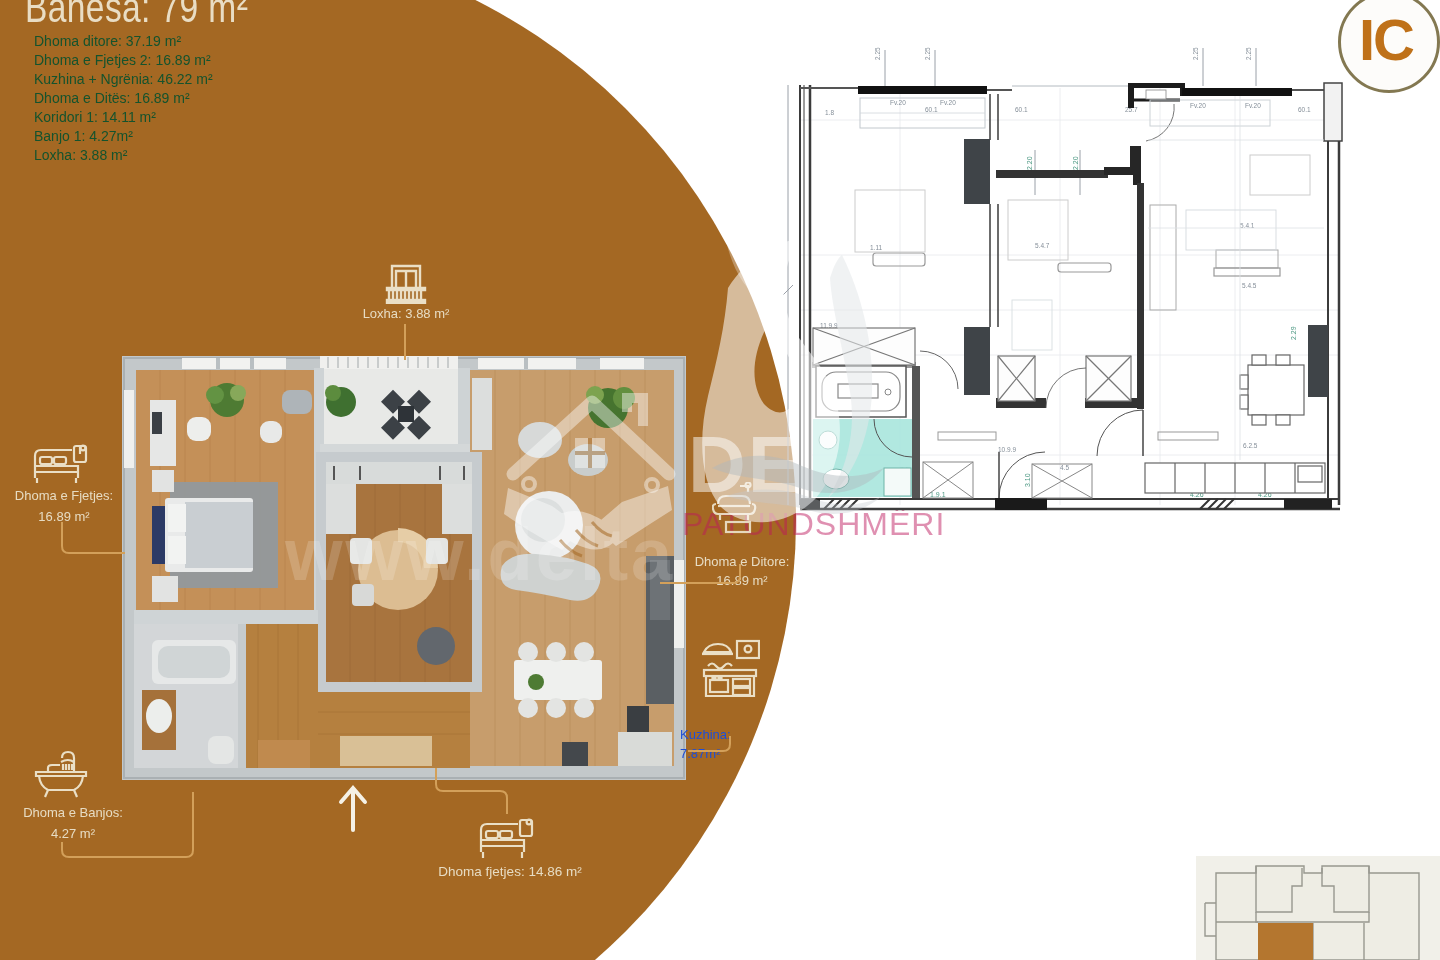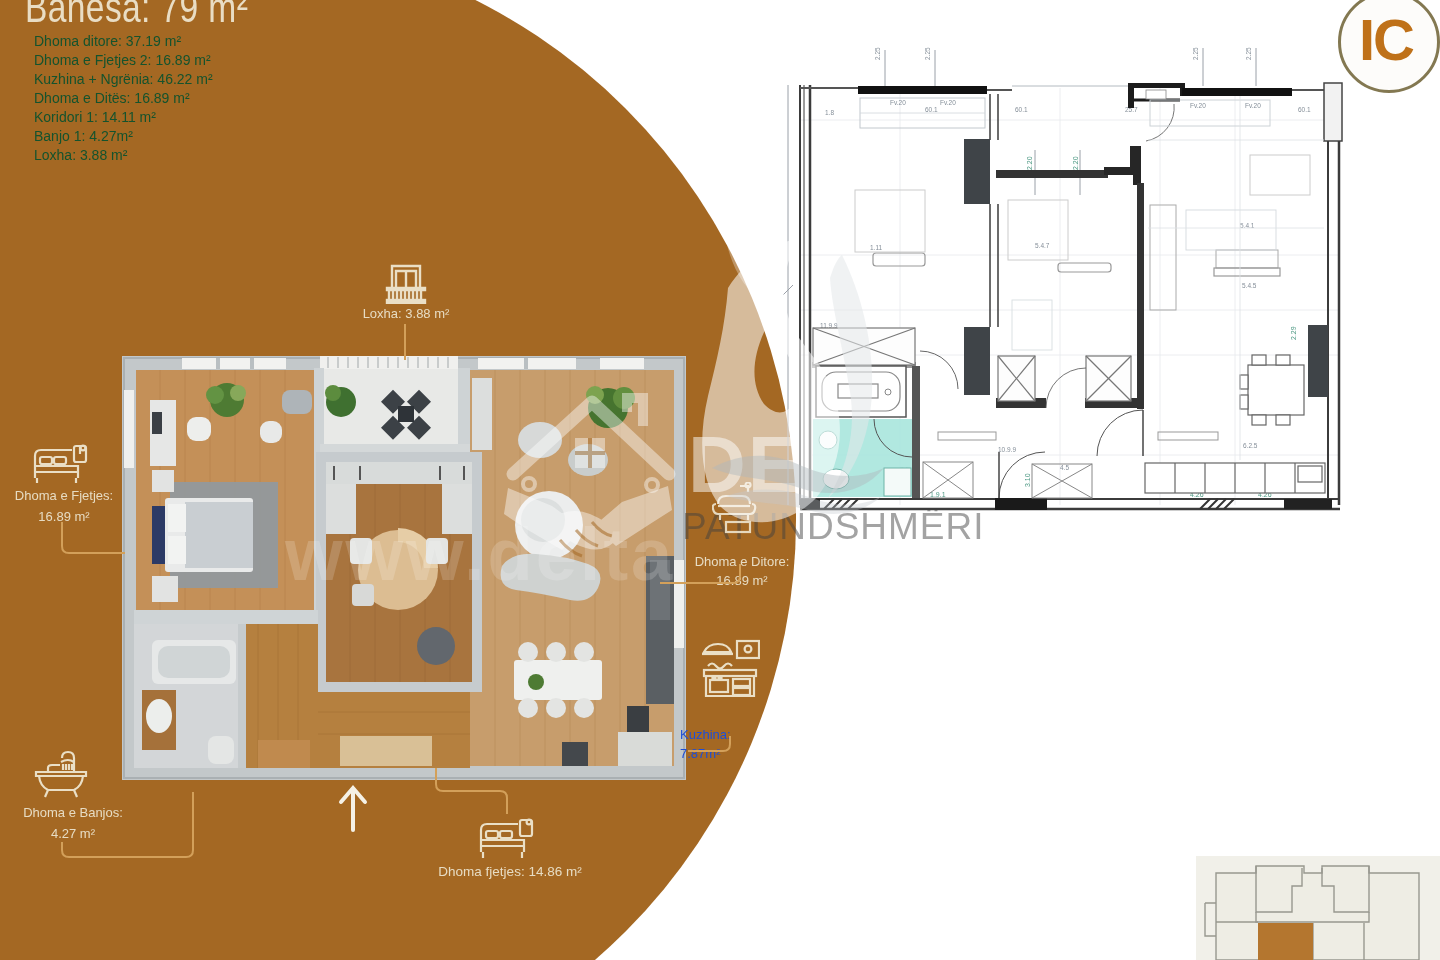--- a/index.html
+++ b/index.html
@@ -247,21 +247,21 @@
     <path d="M592,522 q10,12 20,14"></path>
   </g>
   <g fill="none" stroke="#ffffff" stroke-width="4" opacity="0.42">
     <circle cx="529" cy="484" r="6"></circle>
     <circle cx="652" cy="485" r="6"></circle>
   </g>
 </svg>
 
 <div class="abs" style="left:688px;top:419px;color:#ffffff;opacity:0.5;font-size:80px;font-weight:bold;letter-spacing:2px;">DELTA</div>
 
-<div class="abs" style="left:682px;top:506px;color:#404040;opacity:0.48;font-size:37px;letter-spacing:1px;">PATUNDSHMËRI</div>
+<div class="abs" style="left:682px;top:506px;color:#be185d;opacity:0.48;font-size:32px;letter-spacing:1px;">PATUNDSHMËRI</div>
 
 <div class="abs" style="left:285px;top:487px;color:#ffffff;opacity:0.17;font-size:74px;font-weight:bold;letter-spacing:3px;margin-top:25px;">www.delta</div>
 
 <svg class="abs" style="left:383px;top:262px;" width="46" height="42" viewBox="0 0 46 42">
   <g stroke="#eadfc6" stroke-width="2.4" fill="none">
     <path d="M9,28 L9,4 L37,4 L37,28"></path>
     <path d="M13,28 L13,9 L33,9 L33,28"></path>
     <line x1="23" y1="9" x2="23" y2="26"></line>
     <path d="M4,26 L42,26 L42,28 L4,28 Z"></path>
     <line x1="6" y1="28" x2="6" y2="38"></line>

